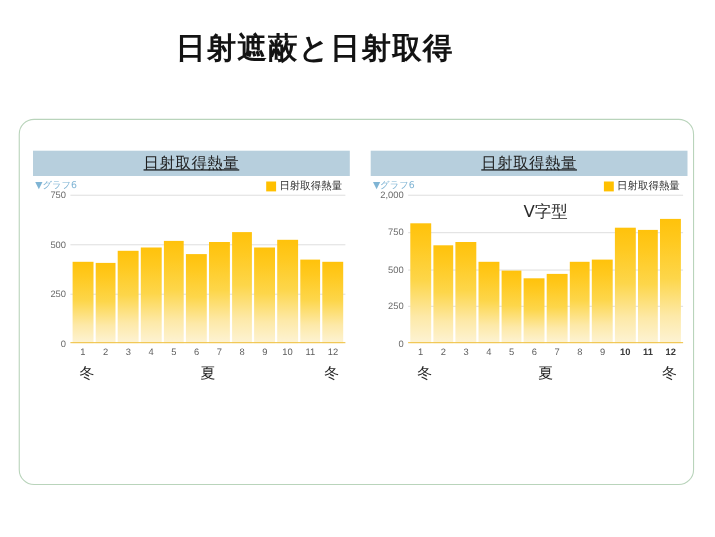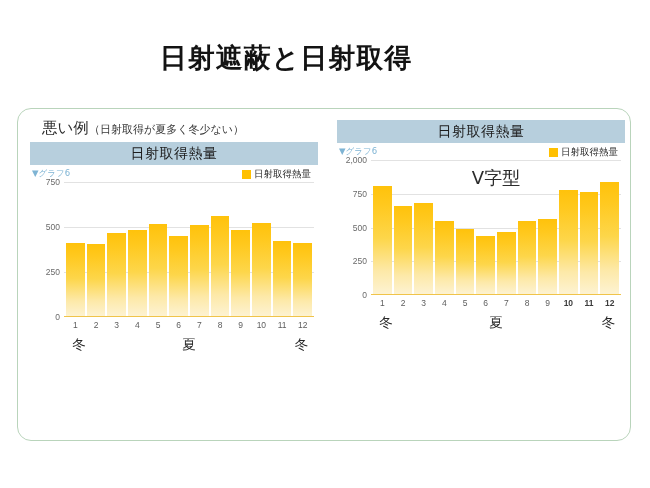--- a/index.html
+++ b/index.html
@@ -8,21 +8,21 @@
     width:650px;height:488px;
     background:#ffffff;
     font-family:"Liberation Sans","DejaVu Sans",sans-serif;
     overflow:hidden;
     position:relative;
   }
   .slide{position:relative;width:650px;height:488px;}
 
   
   .slide-title{
-    position:absolute;left:0;top:40px;width:572px;
+    position:absolute;left:0;top:26px;width:572px;
     text-align:center;
     font-size:27px;
     font-weight:bold;
     color:#131313;
     letter-spacing:1px;
     font-family:"DejaVu Sans","Liberation Sans",sans-serif;
   }
 
   
   .green-panel{
@@ -58,25 +58,26 @@
   }
   .example-head .small{
     font-size:11px;
     font-family:"DejaVu Sans","Liberation Sans",sans-serif;
     color:#3a3a3a;
   }
 
   
   .chart-card{
     position:relative;
-    margin-top:2px;
+    margin-top:19px;
     width:288px;
     height:238px;
     background:#ffffff;
     box-sizing:border-box;
+    text-decoration:underline;
   }
   .chart-titlebar{
     height:23px;
     background:#b7cfdd;
     color:#1d1d1d;
     font-size:14px;
     font-family:"DejaVu Sans","Liberation Sans",sans-serif;
     display:flex;align-items:center;justify-content:center;
     letter-spacing:.5px;
   }
@@ -142,21 +143,21 @@
     box-sizing:border-box;
   }
   .bar{
     flex:1 1 0;
     background:linear-gradient(to bottom,#ffc20b 0%,#ffc91f 18%,#fdd64a 48%,#fde9a8 78%,#fdf3d4 100%);
   }
   .annotation{
     position:absolute;
     left:50%;transform:translateX(-50%);
     top:6px;
-    font-size:18px;
+    font-size:15px;
     color:#2c2c2c;
     font-family:"DejaVu Sans","Liberation Sans",sans-serif;
     white-space:nowrap;
   }
 
   
   .x-labels{
     position:absolute;
     left:34px;right:4px;
     top:138px;
@@ -191,23 +192,20 @@
 </head>
 <body>
 
 <div class="slide">
 
   <div class="slide-title">日射遮蔽と日射取得</div>
 
   <div class="green-panel"></div>
 
   <div class="example left">
-    <div class="example-head">
-      <span class="big">悪い例</span><span class="small">（日射取得が夏多く冬少ない）</span>
-    </div>
 
     <div class="chart-card">
       <div class="chart-titlebar">日射取得熱量</div>
       <div class="graph-tag">▼グラフ6</div>
       <div class="legend">
         <span class="legend-swatch"></span>
         <span>日射取得熱量</span>
       </div>
 
       <div class="plot-wrap">

